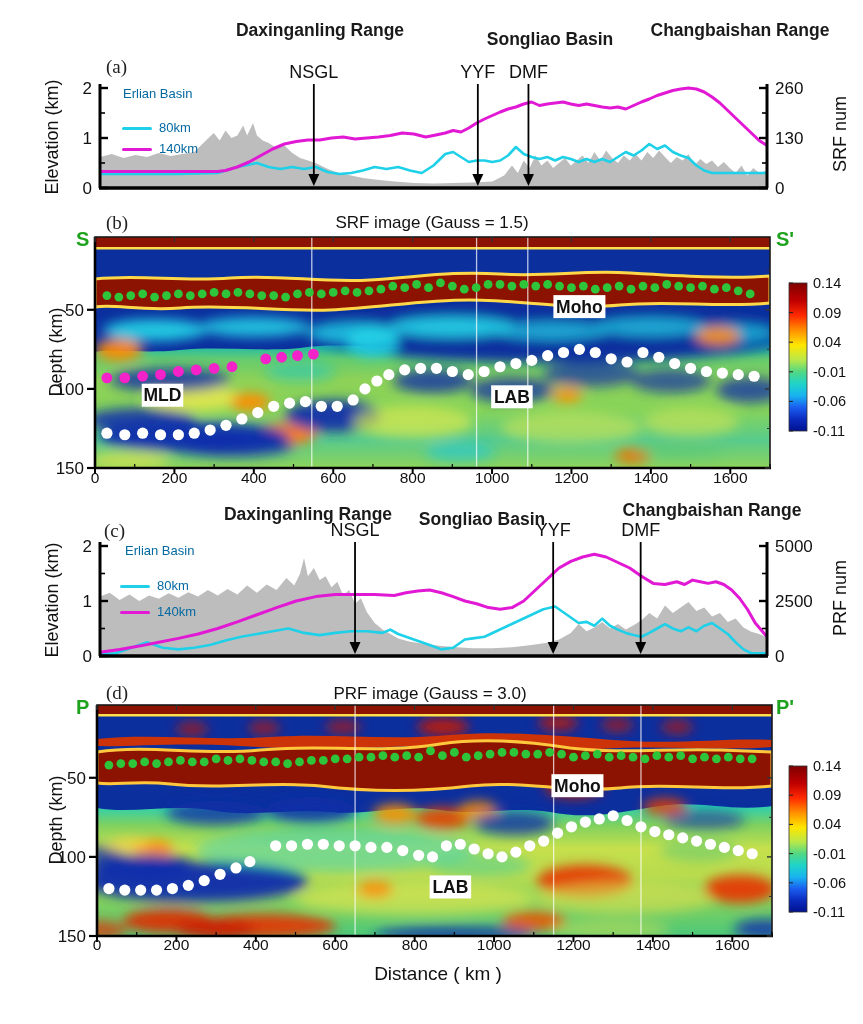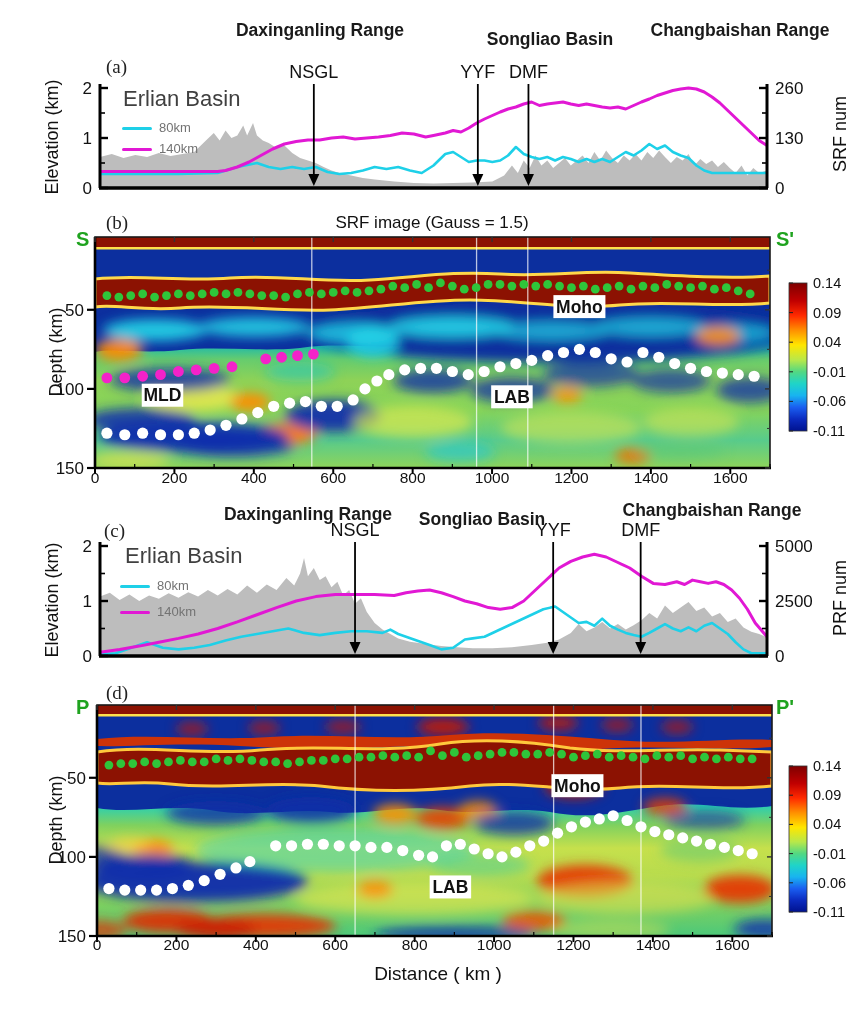--- a/index.html
+++ b/index.html
@@ -4,26 +4,26 @@
 <style>
   html,body{margin:0;padding:0;background:#ffffff;}
   .fig{position:relative;width:863px;height:1024px;background:#ffffff;overflow:hidden;
        font-family:"Liberation Sans",sans-serif;}
   svg{position:absolute;left:0;top:0;}
   .t{position:absolute;color:#111;white-space:nowrap;font-family:"Liberation Sans",sans-serif;}
   .ctr{transform:translateX(-50%);}
   .rot{transform:translate(-50%,-50%) rotate(-90deg);transform-origin:center;}
   .serif{font-family:"Liberation Serif",serif;font-size:19px;color:#222;}
   .region{font-size:17.5px;color:#1a1a1a;font-weight:bold;}
-  .basin{font-size:22px;color:#404040;}
+  .basin{font-size:13px;color:#0369a1;}
   .ep{font-size:20px;font-weight:bold;}
   .ttl{font-size:17px;color:#111;text-align:center;}
   .axlab{font-size:18px;color:#111;}
   .xlab{font-size:19px;color:#111;text-align:center;}
-  .leg{font-size:13px;color:#737373;}
+  .leg{font-size:13px;color:#0369a1;}
   .sw{display:inline-block;width:30px;height:3px;vertical-align:middle;margin-right:7px;border-radius:2px;}
 </style>
 </head>
 <body>
 
 <div class="fig">
 
 <svg id="fig" width="863" height="1024" viewBox="0 0 863 1024">
   <defs>
     <filter id="blur6" x="-50%" y="-50%" width="200%" height="200%">
@@ -603,18 +603,19 @@
 <div class="t region ctr" style="left:482px;top:509px">Songliao Basin</div>
 <div class="t region ctr" style="left:712px;top:500px">Changbaishan Range</div>
 <div class="t serif" style="left:104px;top:520px">(c)</div>
 <div class="t basin" style="left:125px;top:543px">Erlian Basin</div>
 <div class="t leg" style="left:120px;top:578px"><span class="sw" style="background: rgb(30, 208, 232);"></span><span>80km</span></div>
 <div class="t leg" style="left:120px;top:604px"><span class="sw" style="background: rgb(225, 24, 212);"></span><span>140km</span></div>
 <div class="t axlab rot" style="left:52px;top:600px">Elevation (km)</div>
 <div class="t axlab rot" style="left:840px;top:598px">PRF num</div>
 
 <div class="t serif" style="left:106px;top:682px">(d)</div>
+<div class="t ttl ctr" style="left:430px;top:684px">PRF image (Gauss = 3.0)</div>
 <div class="t ep" style="left:76px;top:696px;color:#1fa31f">P</div>
 <div class="t ep" style="left:776px;top:696px;color:#1fa31f">P'</div>
 <div class="t axlab rot" style="left:56px;top:820px">Depth (km)</div>
 <div class="t xlab ctr" style="left:438px;top:963px">Distance ( km )</div>
 
 </div>
 
 </body></html>

